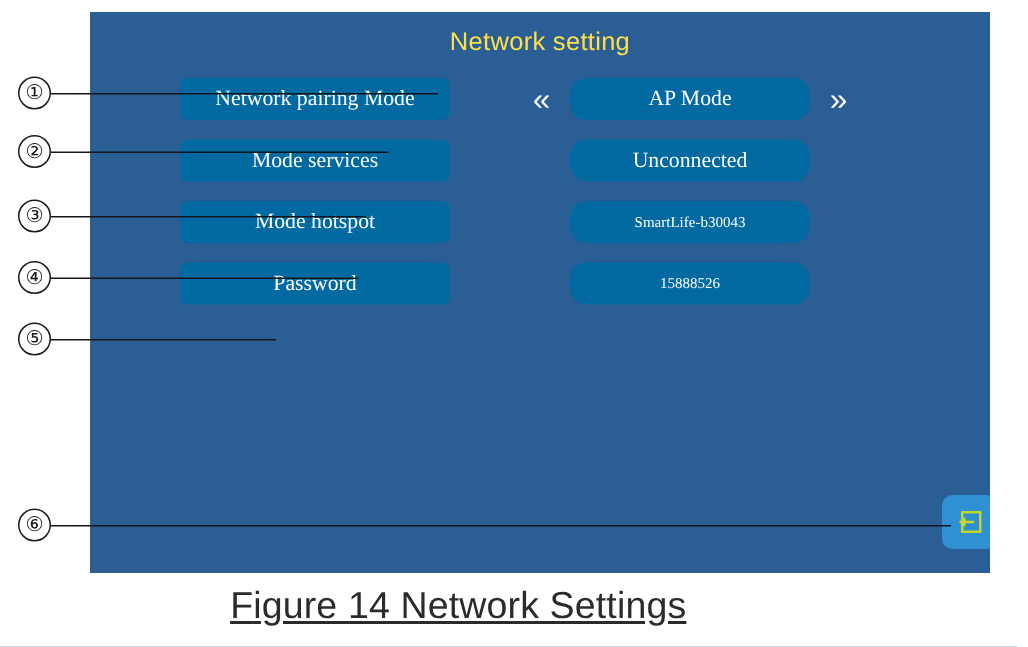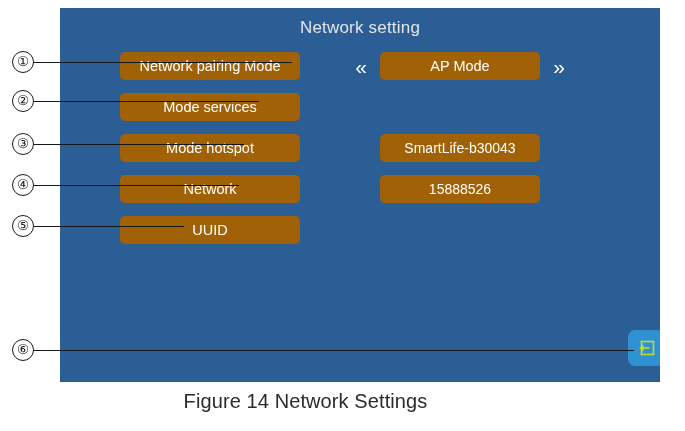--- a/index.html
+++ b/index.html
@@ -26,68 +26,70 @@
     background: #2a5e95;
     overflow: hidden;
   }
 
   #screen-title {
     position: absolute;
     top: 10px;
     left: 0;
     width: 100%;
     text-align: center;
-    color: #e5e5e5;
+    color: #fde047;
     font-size: 17px;
     letter-spacing: .2px;
     white-space: nowrap;
   }
 
   
   .settings-rows {
     position: absolute;
     left: 0;
     top: 40px;
     width: 100%;
   }
   .settings-row {
     position: relative;
     height: 41px;
   }
 
   .pill {
     position: absolute;
-    background: #a16207;
+    background: #0369a1;
     border-radius: 5px;
     color: #ffffff;
     display: flex;
     align-items: center;
     justify-content: center;
     box-sizing: border-box;
     white-space: nowrap;
     overflow: hidden;
+    font-family: Liberation Serif, serif;
   }
 
   .pill-label {
     left: 60px;
     top: 4px;
     width: 180px;
     height: 28px;
     font-size: 14.5px;
   }
 
   .pill-value {
     left: 320px;
     top: 4px;
     width: 160px;
     height: 28px;
     font-size: 14.5px;
+    border-radius: 11px;
   }
   .pill-value.small {
-    font-size: 14px;
+    font-size: 10px;
   }
 
   .chev {
     position: absolute;
     top: 4px;
     height: 28px;
     width: 26px;
     display: flex;
     align-items: center;
     justify-content: center;
@@ -137,56 +139,57 @@
   }
 
   
   #figure-caption {
     position: absolute;
     left: 0;
     top: 390px;
     width: 611px;
     text-align: center;
     color: #2b2b2b;
-    font-size: 20px;
+    font-size: 25px;
     letter-spacing: .1px;
+    text-decoration: underline;
   }
 </style>
 </head>
 <body>
 
 <div id="device-panel">
 
   <div id="screen-title">Network setting</div>
 
   <div class="settings-rows">
 
     <div class="settings-row">
       <div class="pill pill-label">Network pairing Mode</div>
       <div class="chev chev-prev">«</div>
       <div class="pill pill-value">AP Mode</div>
       <div class="chev chev-next">»</div>
     </div>
 
     <div class="settings-row">
       <div class="pill pill-label">Mode services</div>
+      <div class="pill pill-value">Unconnected</div>
     </div>
 
     <div class="settings-row">
       <div class="pill pill-label">Mode hotspot</div>
       <div class="pill pill-value small">SmartLife-b30043</div>
     </div>
 
     <div class="settings-row">
-      <div class="pill pill-label">Network</div>
+      <div class="pill pill-label">Password</div>
       <div class="pill pill-value small">15888526</div>
     </div>
 
     <div class="settings-row">
-      <div class="pill pill-label">UUID</div>
     </div>
 
   </div>
 
   <div id="back-button">
     <span>
       <svg width="22" height="22" viewBox="0 0 22 22" aria-hidden="true">
         <rect x="6.5" y="4.5" width="12" height="13" fill="none" stroke="#c6d92a" stroke-width="1.6"></rect>
         <path d="M14.5 11 H5.2" fill="none" stroke="#c6d92a" stroke-width="1.6"></path>
         <path d="M8.6 7.6 L4.2 11 L8.6 14.4 Z" fill="#c6d92a"></path>

